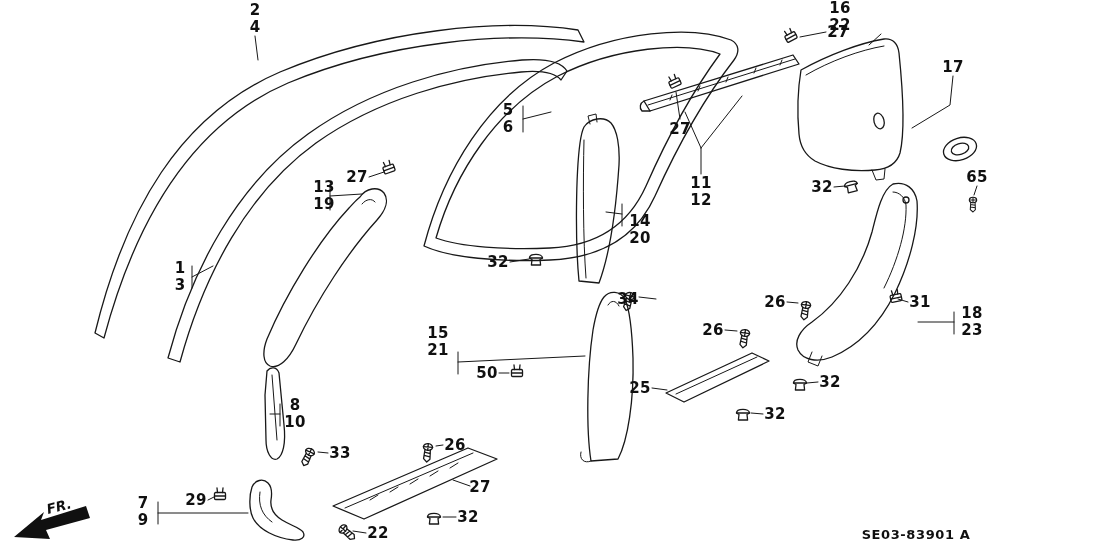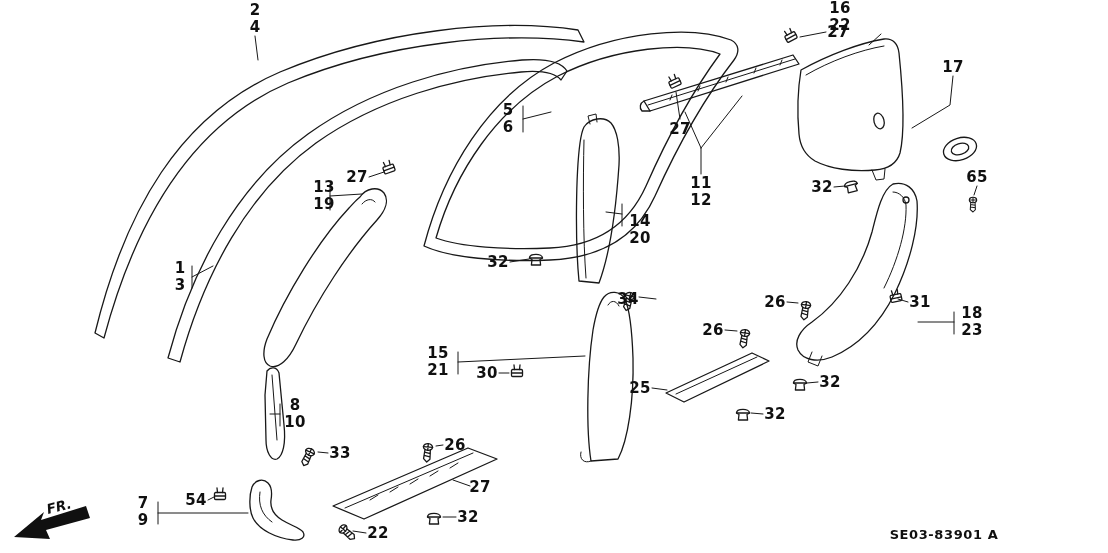--- a/index.html
+++ b/index.html
@@ -3,21 +3,21 @@
 <meta charset="utf-8">
 <style>
   html,body{margin:0;padding:0;background:#e8e8e8;}
   .stage{position:relative;width:1108px;height:553px;background:#ffffff;
          font-family:"DejaVu Sans",sans-serif;color:#101010;overflow:hidden;}
   .stage svg{position:absolute;left:0;top:0;}
   .callout{position:absolute;transform:translate(-50%,-50%);font-size:15px;font-weight:700;
            line-height:1.12;text-align:center;white-space:pre-line;color:#101010;
            letter-spacing:.2px;}
   .diagram-code{position:absolute;left:916px;top:534px;transform:translate(-50%,-50%);
-           font-size:13px;font-weight:700;letter-spacing:.6px;color:#101010;margin-left:28px;}
+           font-size:13px;font-weight:700;letter-spacing:.6px;color:#101010;}
 </style>
 </head>
 <body>
 
 <div class="stage">
 
   <svg width="1108" height="553" viewBox="0 0 1108 553" fill="none" stroke="#181818" stroke-width="1.3" stroke-linecap="round" stroke-linejoin="round">
 
     <defs>
       <g id="screw">
@@ -217,31 +217,31 @@
 20</div>
   <div class="callout" style="left:180px;top:277px">1
 3</div>
   <div class="callout" style="left:498px;top:262px">32</div>
   <div class="callout" style="left:628px;top:299px">34</div>
   <div class="callout" style="left:775px;top:302px">26</div>
   <div class="callout" style="left:920px;top:302px">31</div>
   <div class="callout" style="left:972px;top:322px">18
 23</div>
   <div class="callout" style="left:713px;top:330px">26</div>
-  <div class="callout" style="left:438px;top:362px">15
+  <div class="callout" style="left:438px;top:342px">15
 21</div>
-  <div class="callout" style="left:487px;top:373px">30</div>
+  <div class="callout" style="left:487px;top:373px">50</div>
   <div class="callout" style="left:640px;top:388px">25</div>
   <div class="callout" style="left:830px;top:382px">32</div>
   <div class="callout" style="left:295px;top:414px">8
 10</div>
   <div class="callout" style="left:775px;top:414px">32</div>
   <div class="callout" style="left:340px;top:453px">33</div>
   <div class="callout" style="left:455px;top:445px">26</div>
   <div class="callout" style="left:143px;top:512px">7
 9</div>
-  <div class="callout" style="left:196px;top:500px">54</div>
+  <div class="callout" style="left:196px;top:500px">29</div>
   <div class="callout" style="left:480px;top:487px">27</div>
   <div class="callout" style="left:378px;top:533px">22</div>
   <div class="callout" style="left:468px;top:517px">32</div>
 
   <div class="diagram-code">SE03-83901 A</div>
 </div>
 
 </body></html>

